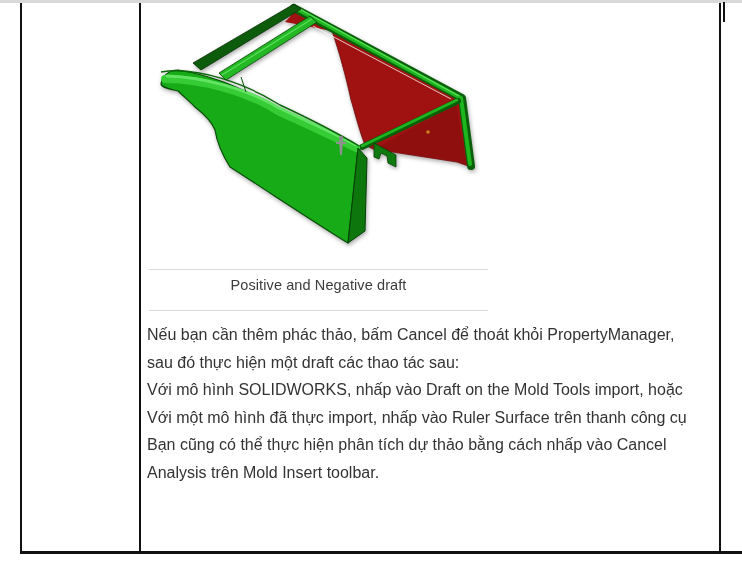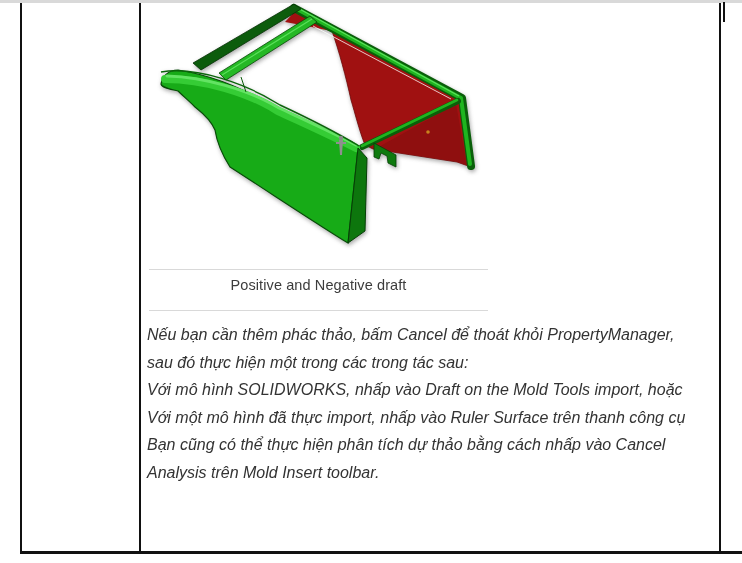--- a/index.html
+++ b/index.html
@@ -20,21 +20,21 @@
   .cap-rule.top{top:269px;}
   .cap-rule.bottom{top:310px;}
   .figure-caption{
     position:absolute;left:149px;top:277px;width:339px;text-align:center;
     font-size:14.5px;color:#3c3c3c;letter-spacing:0.1px;
   }
   .body-text{
     position:absolute;left:147px;top:321px;width:575px;
     font-size:16px;line-height:27.5px;color:#333333;
   }
-  .body-text .line{white-space:nowrap;font-style:italic;}
+  .body-text .line{white-space:nowrap;}
 </style>
 </head>
 <body>
 
 <div class="page">
 
   <div class="top-strip"></div>
 
   <div class="vborder b-left"></div>
   <div class="vborder b-mid"></div>
@@ -92,20 +92,20 @@
     </g>
     <circle cx="283" cy="132" r="1.8" fill="#c8821e"></circle>
   </svg>
 
   <div class="cap-rule top"></div>
   <div class="figure-caption">Positive and Negative draft</div>
   <div class="cap-rule bottom"></div>
 
   <div class="body-text">
     <div class="line">Nếu bạn cần thêm phác thảo, bấm Cancel để thoát khỏi PropertyManager,</div>
-    <div class="line">sau đó thực hiện một trong các trong tác sau:</div>
+    <div class="line">sau đó thực hiện một draft các thao tác sau:</div>
     <div class="line">Với mô hình SOLIDWORKS, nhấp vào Draft on the Mold Tools import, hoặc</div>
     <div class="line">Với một mô hình đã thực import, nhấp vào Ruler Surface trên thanh công cụ</div>
     <div class="line">Bạn cũng có thể thực hiện phân tích dự thảo bằng cách nhấp vào Cancel</div>
     <div class="line">Analysis trên Mold Insert toolbar.</div>
   </div>
 
 </div>
 
 </body></html>

